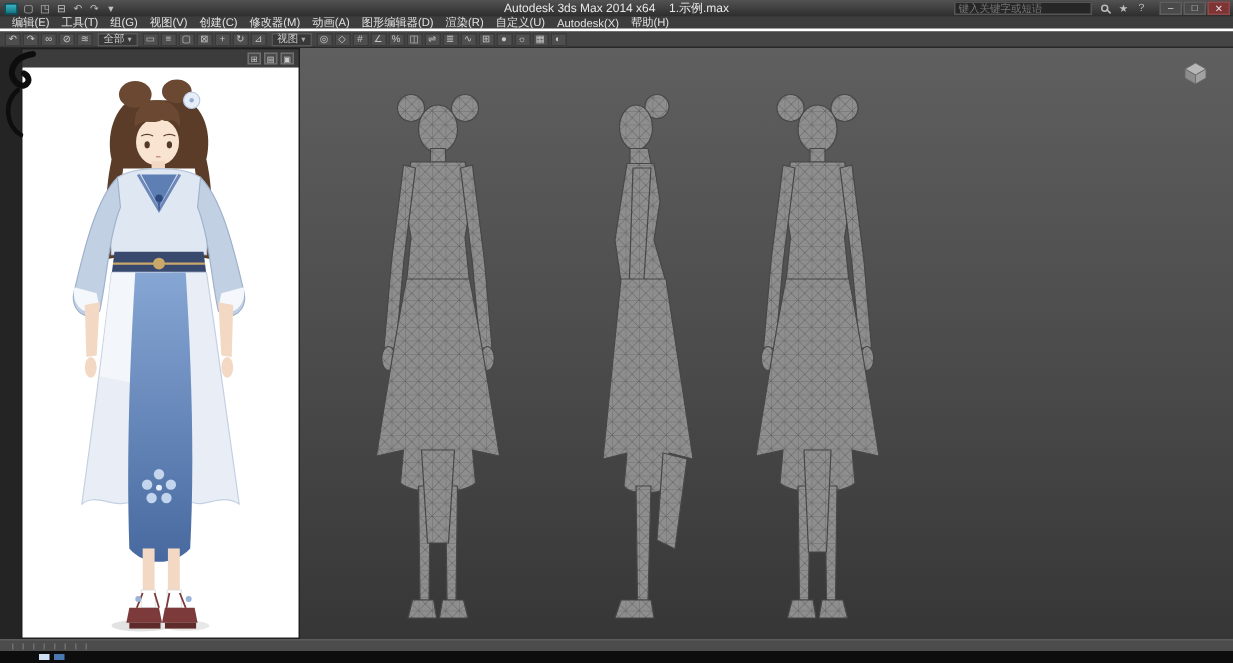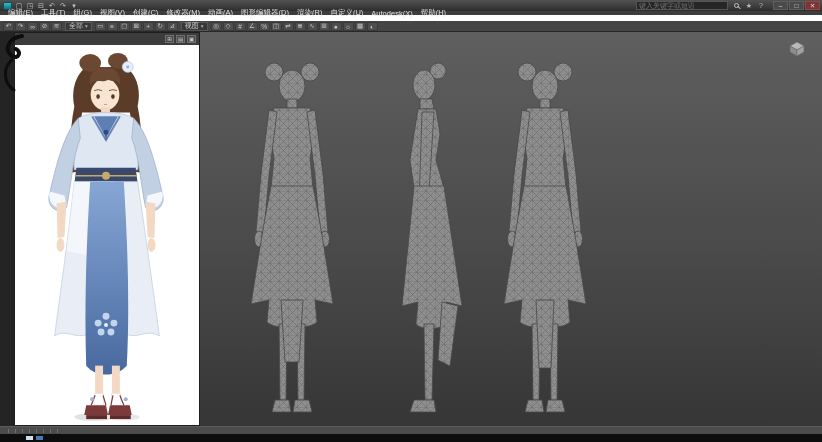--- a/index.html
+++ b/index.html
@@ -26,21 +26,21 @@
   .mag{width:5px;height:5px;border:1px solid #bbb;border-radius:50%;position:relative;display:block}
   .mag::after{content:"";position:absolute;width:4px;height:1px;background:#bbb;
     transform:rotate(45deg);right:-3px;bottom:-1px}
   .win-controls{position:absolute;right:2px;top:1px;display:flex;gap:1px}
   .win-btn{width:15px;height:9px;background:#4a4a4a;border:1px solid #5e5e5e;color:#ddd;
     font-size:6.5px;display:flex;align-items:center;justify-content:center}
   .win-btn:last-child{background:#7e3434;border-color:#8d4a4a}
 
   
   .menubar{position:absolute;left:0;top:11px;width:100%;height:10px;background:#3d3d3d;
-    border-bottom:6px solid #ffffff;display:flex;align-items:center;padding-left:4px;
+    border-bottom:2px solid #ffffff;display:flex;align-items:center;padding-left:4px;
     font-size:7.5px;color:#e2e2e2;z-index:5}
   .menu-item{padding:0 4px;height:100%;display:flex;align-items:center;white-space:nowrap}
 
   
   .toolbar{position:absolute;left:0;top:21px;width:100%;height:11px;background:#454545;
     border-bottom:1px solid #282828;display:flex;align-items:center;gap:1px;
     padding:0 3px;z-index:5}
   .tb-group{display:flex;gap:1px}
   .tb-icon{width:11px;height:9px;background:#4e4e4e;border:1px solid #3a3a3a;color:#c6c6c6;
     display:flex;align-items:center;justify-content:center;font-size:6.5px}
@@ -97,20 +97,24 @@
     <div class="appicon"></div>
     <div class="qa">
 
     <span class="qa-icon">▢</span>
         <span class="qa-icon">◳</span>
         <span class="qa-icon">⊟</span>
         <span class="qa-icon">↶</span>
         <span class="qa-icon">↷</span>
         <span class="qa-icon">▾</span>
       </div>
+    <div class="title-center">
+      <span>Autodesk 3ds Max 2014 x64</span>
+      <span>1.示例.max</span>
+    </div>
     <div class="infocenter">
       <input class="ic-search" placeholder="键入关键字或短语" style="">
       <span class="ic-btn">
           <span class="mag"></span>
         </span>
       <span style="display:flex;gap:2px">
 
       <span class="ic-btn">★</span>
           <span class="ic-btn">?</span>
         </span>

